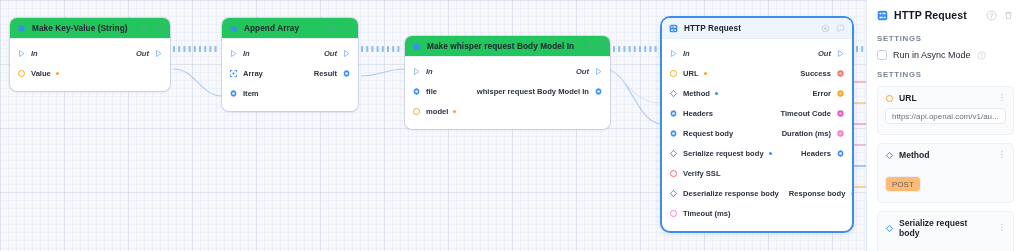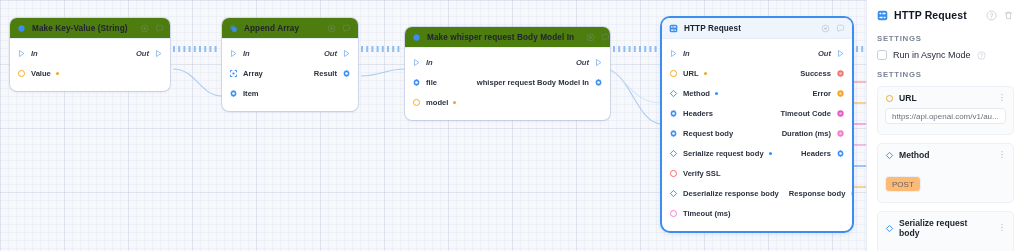--- a/index.html
+++ b/index.html
@@ -30,21 +30,21 @@
     box-shadow: 0 1px 3px rgba(60,80,130,.13), 0 0 0 1px rgba(190,200,225,.55);
     overflow: hidden;
   }
   .node.selected {
     box-shadow: 0 0 0 2px #3b8ef0, 0 2px 7px rgba(60,110,200,.22);
     border-radius: 8px;
   }
   .node-head {
     display: flex; align-items: center; gap: 6px;
     height: 21px; padding: 0 7px;
-    background: #4d7c0f;
+    background: #22c55e;
     border-bottom: 1px solid #e7edf7;
   }
   .node.selected .node-head { background: #eef5fd; }
   .node-title {
     font-size: 8.2px; font-weight: bold; color: #20252e;
     white-space: nowrap; letter-spacing: .1px;
   }
   .head-spacer { flex: 1; }
   .head-btn { width: 9px; height: 9px; opacity: .45; flex: none; }
 
@@ -202,21 +202,21 @@
             <div class="row">
               <svg class="port" viewBox="0 0 16 16">
                 <path d="M8 1.6 9.4 3h2.2l.4 2.2L13.4 6.6 12.6 8l.8 1.4-1.4 1.4-.4 2.2H9.4L8 14.4 6.6 13H4.4L4 10.8 2.6 9.4 3.4 8l-.8-1.4L4 5.2 4.4 3h2.2Z" fill="#3b8ef0"></path>
                 <circle cx="8" cy="8" r="2.3" fill="#fff"></circle>
               </svg>
               <span class="lbl">Item</span>
               <span class="spacer"></span>
             </div>
           </div>
         </div>
-        <div class="node" style="left: 405px; top: 27px; width: 205px;">
+        <div class="node" style="left: 405px; top: 36px; width: 205px;">
           <div class="node-head">
             <svg class="head-btn" style="opacity:1" viewBox="0 0 16 16">
               <circle cx="8" cy="8" r="5.6" fill="#3b8ef0"></circle>
             </svg>
             <span class="node-title">Make whisper request Body Model In</span>
             <span class="head-spacer"></span>
             <svg class="head-btn" viewBox="0 0 16 16">
               <circle cx="8" cy="8" r="6" fill="none" stroke="#8c95a6" stroke-width="1.4"></circle>
               <circle cx="8" cy="8" r="2.2" fill="#8c95a6"></circle>
             </svg>

